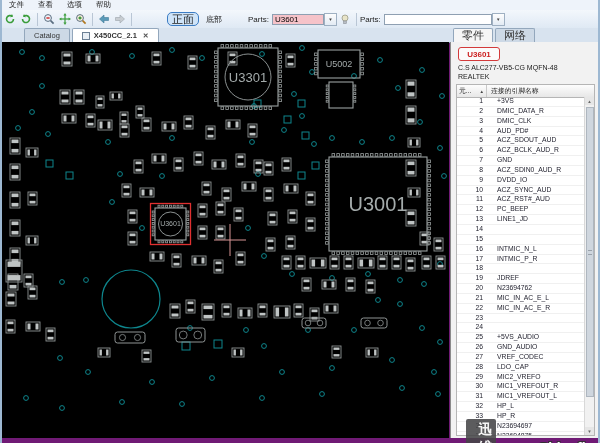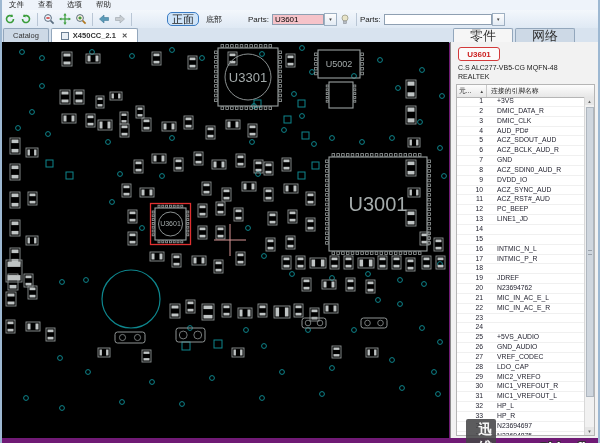--- a/index.html
+++ b/index.html
@@ -19,28 +19,28 @@
   .toggle-off{display:flex;align-items:center;height:12px;padding:0 4px;margin-left:3px;font-size:8px;}
   .tb-label{margin-left:22px;}
   .tb-input{height:11px;border:1px solid #8fa0b2;font-size:8px;padding:0 2px;box-sizing:border-box;
             font-family:"Liberation Sans",sans-serif;}
   .parts-input{width:52px;background:#f6c3c9;margin-left:3px;}
   .nets-input{width:108px;background:#fff;margin-left:3px;}
   .dd{width:11px;height:11px;border:1px solid #9fb0c2;background:linear-gradient(#fdfdfd,#e3ebf4);
       display:flex;align-items:center;justify-content:center;font-size:4.5px;color:#444;}
   
   .tabrow{position:absolute;left:0;top:28px;right:0;height:14px;background:#d8e3ef;border-bottom:1px solid #8ea5bd;}
-  .doc-tabs{position:absolute;left:1px;bottom:0;display:flex;}
+  .doc-tabs{position:absolute;left:22px;bottom:0;display:flex;}
   .tab{display:flex;align-items:center;height:13px;padding:0 9px;font-size:7.5px;color:#333;
        background:#cdd9e6;border:1px solid #93a7bc;border-bottom:none;margin-right:2px;border-radius:2px 2px 0 0;}
   .tab.active{background:#fff;font-weight:bold;text-align:center;}
   .tab .tab-icon{width:6px;height:6px;border:1px solid #6b7f94;background:#e8eef4;margin-right:4px;}
   .tab .close{margin-left:6px;color:#555;font-size:7px;}
   .panel-tabs{position:absolute;left:451px;bottom:0;display:flex;}
-  .ptab{display:flex;align-items:center;height:13px;padding:0 16px;font-size:13px;color:#333;
+  .ptab{display:flex;align-items:center;height:13px;padding:0 8px;font-size:11px;color:#333;
         background:#cdd9e6;border:1px solid #93a7bc;border-bottom:none;margin-right:2px;border-radius:2px 2px 0 0;}
   .ptab.active{background:#f6f6f6;}
   
   .canvas-wrap{position:absolute;left:0;top:42px;width:447px;height:396px;background:#000;
                border-right:1px solid #5a6possible8;box-sizing:border-box;}
   .canvas-wrap svg{display:block;}
   
   .side-panel{position:absolute;left:448px;top:42px;width:148px;height:396px;background:#f2f2f2;
               border-left:1px solid #8a8a8a;box-sizing:border-box;}
   .part-btn{position:absolute;left:7px;top:5px;min-width:30px;height:12px;display:inline-flex;align-items:center;

